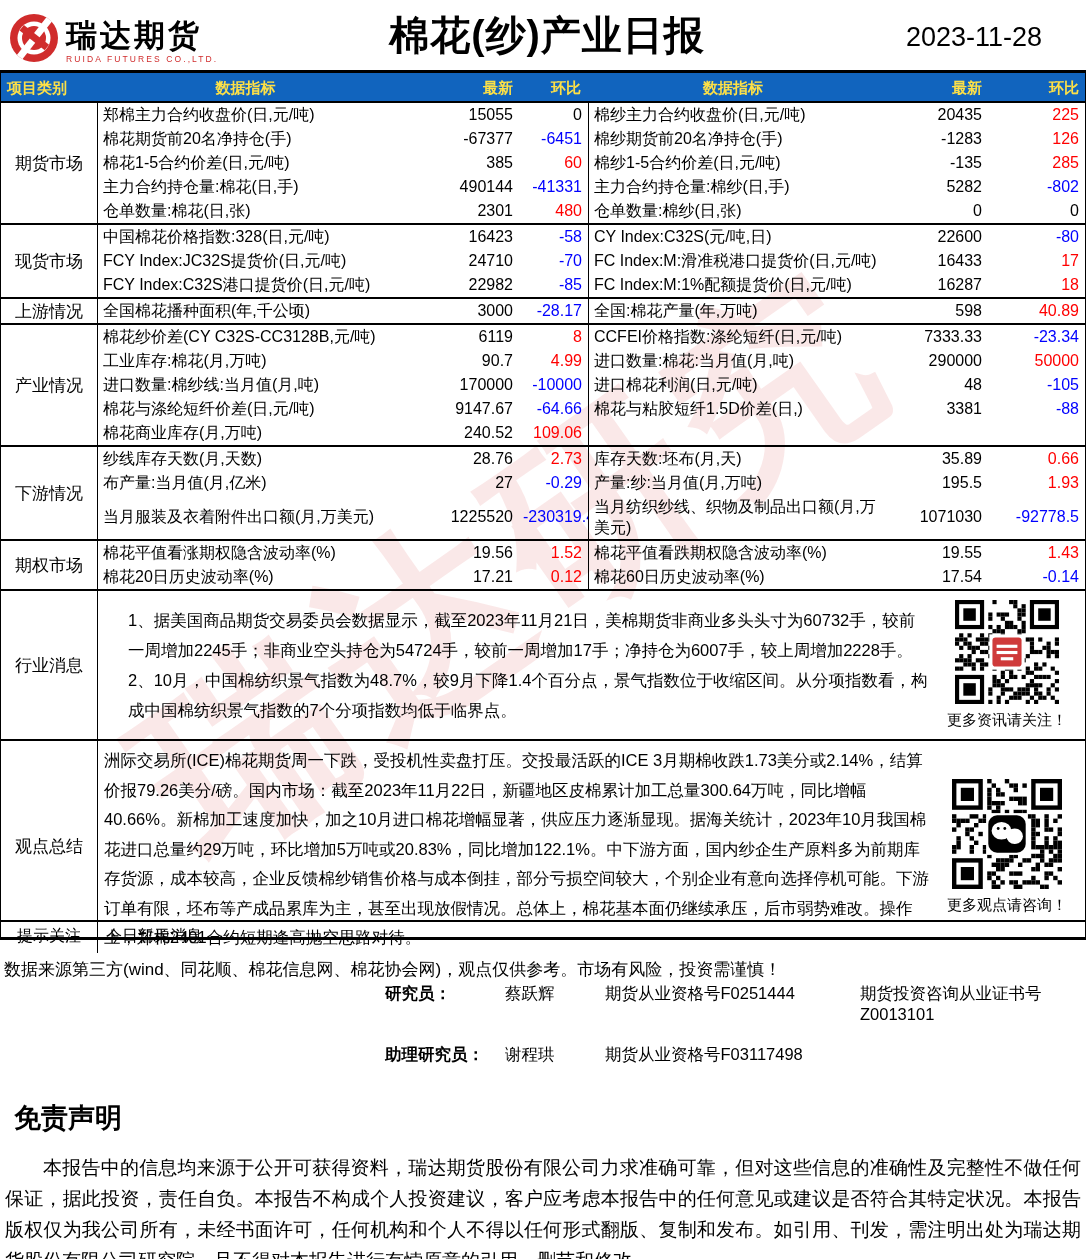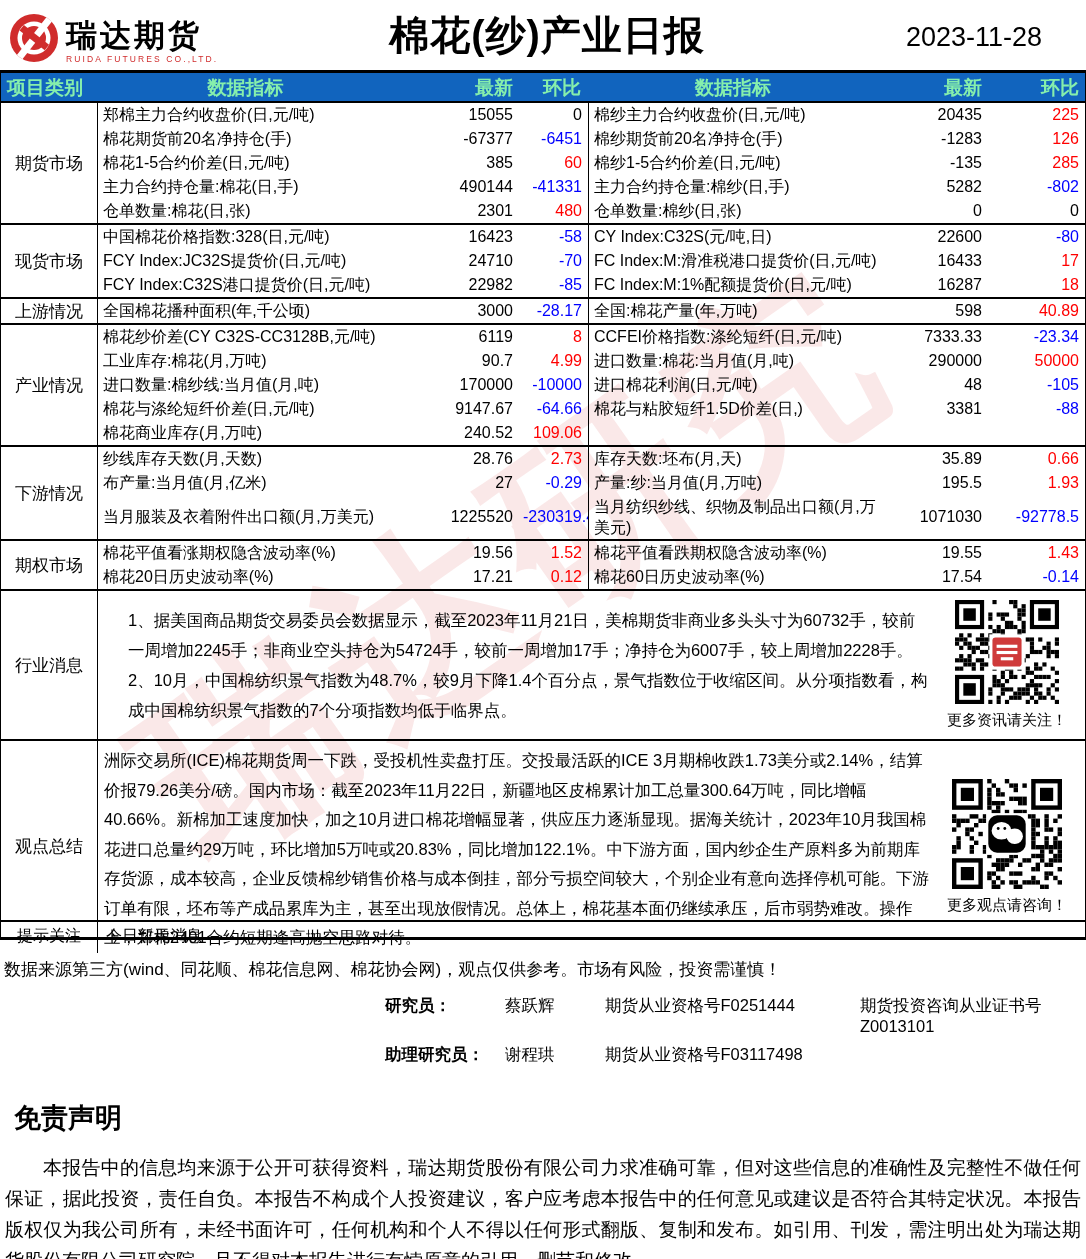--- a/index.html
+++ b/index.html
@@ -15,21 +15,21 @@
   .pg-header { position:relative; height:70px; }
   .logo { position:absolute; left:8px; top:12px; display:flex; align-items:flex-end; gap:6px; }
   .logo-txt .cn { font-size:31px; font-weight:bold; letter-spacing:3px; line-height:1; }
   .logo-txt .en { font-size:8.5px; color:#d02c2c; letter-spacing:2.1px; margin-top:3px; }
   .title { position:absolute; left:8px; right:0; top:8px; text-align:center; font-size:40px; font-weight:bold; letter-spacing:1px; }
   .date { position:absolute; right:44px; top:22px; font-size:27px; }
 
   
   .rpt { position:relative; z-index:2; border-top:3px solid #000; border-left:1px solid #000; border-right:1px solid #000; }
   .thead { display:grid; grid-template-columns:97px 295px 130px 66px 288px 115px 95px;
-    background:#1164be; color:#86efac; font-weight:bold; font-size:19px; height:30px; line-height:30px; border-bottom:2px solid #000; }
+    background:#1164be; color:#fde047; font-weight:bold; font-size:15px; height:30px; line-height:30px; border-bottom:2px solid #000; }
   .thead .c0 { padding-left:6px; }
   .thead .cind { text-align:center; }
   .thead .cval { text-align:right; padding-right:10px; }
   .thead .cchg { text-align:right; padding-right:8px; }
 
   .group { display:grid; grid-template-columns:97px 295px 130px 66px 288px 115px 95px; border-bottom:2px solid #000; background:transparent; }
   .cat-cell { display:flex; align-items:center; justify-content:center; border-right:1px solid #000; font-size:17px; }
   .cell { font-size:16px; height:24px; line-height:24px; overflow:hidden; white-space:nowrap; }
   .ind  { padding-left:5px; }
   .val  { text-align:right; padding-right:10px; }
@@ -47,21 +47,21 @@
   .op-text { padding:5px 6px 0 6px; line-height:29.5px; align-items:flex-start; }
   .qr-block { display:flex; flex-direction:column; align-items:center; justify-content:center; gap:7px; padding-right:6px; }
   .qr-cap { font-size:15px; }
 
   .tiprow { display:grid; grid-template-columns:97px 1fr; height:18px; border-bottom:3px solid #000; }
   .tiprow .cat-cell { font-size:16px; }
   .tip-text { font-size:16px; line-height:28px; padding-left:8px; }
 
   .source { font-size:17px; padding:18px 4px 0 4px; position:relative; z-index:2; }
 
-  .researchers { margin:14px 0 0 385px; display:grid; grid-template-columns:120px 100px 255px auto; row-gap:8px; font-size:16.5px; position:relative; z-index:2; }
+  .researchers { margin:2px 0 0 385px; display:grid; grid-template-columns:120px 100px 255px auto; row-gap:20px; font-size:16.5px; position:relative; z-index:2; }
   .researchers .lbl { font-weight:bold; }
 
   .disclaimer { margin-top:34px; position:relative; z-index:2; }
   .disclaimer h2 { font-size:27px; font-weight:bold; margin-left:14px; }
   .disclaimer p { font-size:19px; line-height:31px; margin:16px 5px 0 5px; text-indent:2em; text-align:justify; }
 </style>
 </head>
 <body>
 
 <div class="page">

